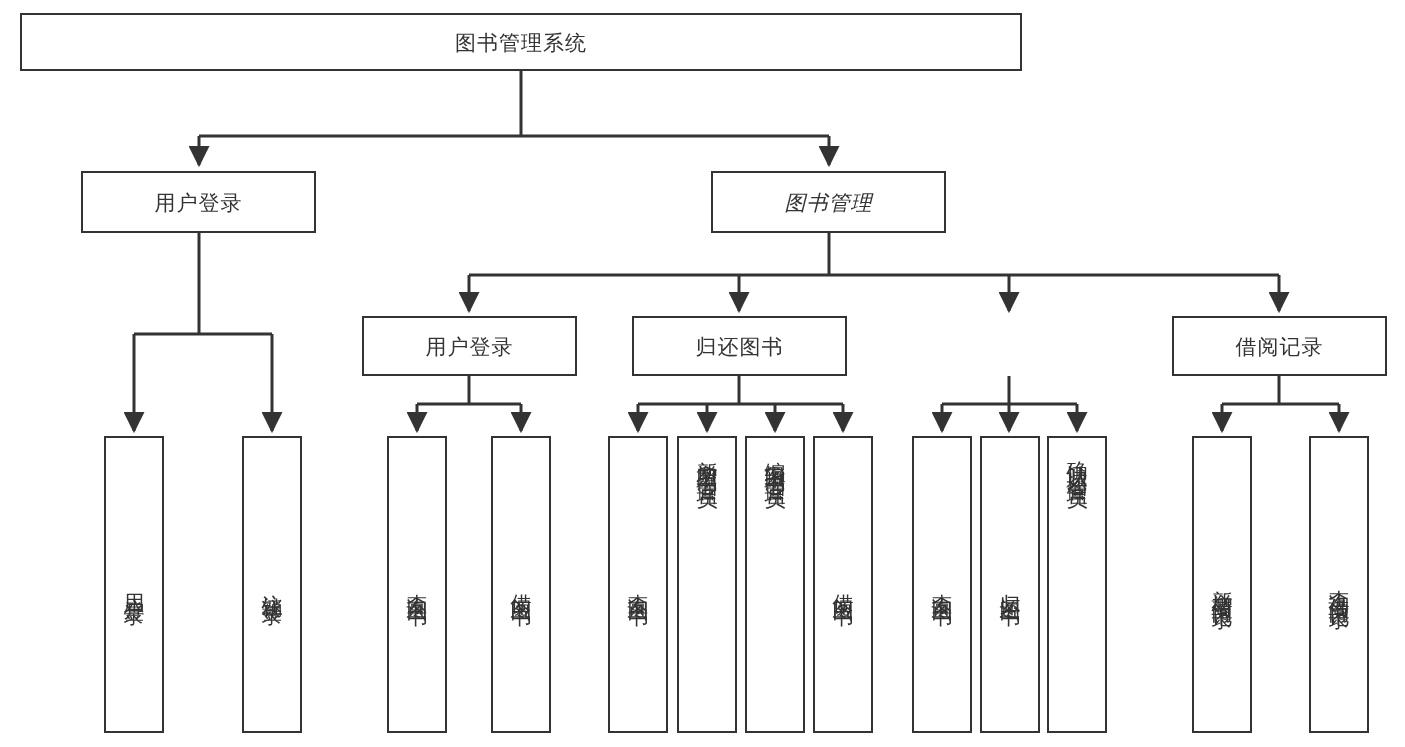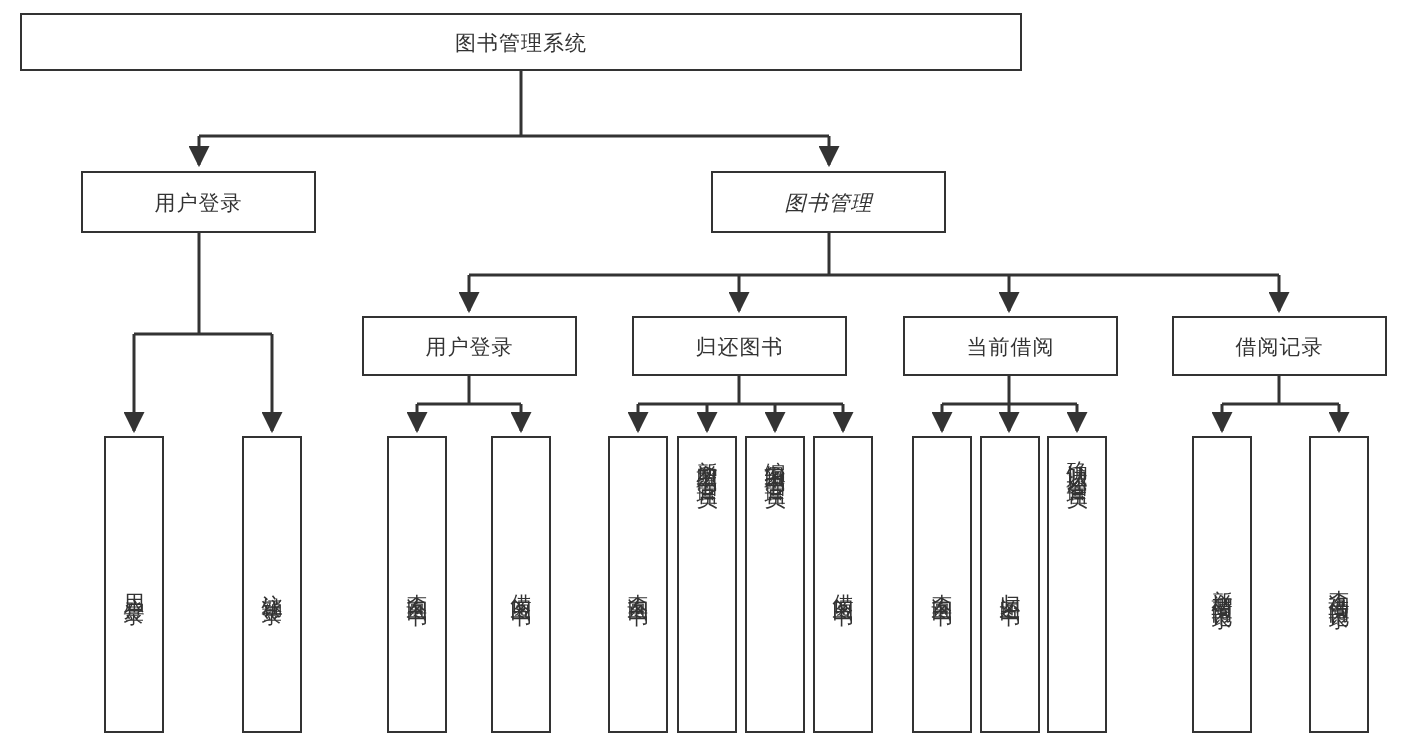--- a/index.html
+++ b/index.html
@@ -119,23 +119,20 @@
   <div class="node-box" style="left:711px;top:171px;width:235px;height:62px;font-style:italic;">
     <span class="node-label">图书管理</span>
   </div>
 
   <div class="node-box" style="left:362px;top:316px;width:215px;height:60px;">
     <span class="node-label">用户登录</span>
   </div>
   <div class="node-box" style="left:632px;top:316px;width:215px;height:60px;">
     <span class="node-label">归还图书</span>
   </div>
-  <div class="node-box" style="left:903px;top:316px;width:215px;height:60px;">
-    <span class="node-label">当前借阅</span>
-  </div>
   <div class="node-box" style="left:1172px;top:316px;width:215px;height:60px;">
     <span class="node-label">借阅记录</span>
   </div>
 
   <div class="node-box leaf-box centerish" style="left:104px;top:436px;width:60px;height:297px;">
     <span class="node-label">用户登录</span>
   </div>
   <div class="node-box leaf-box centerish" style="left:242px;top:436px;width:60px;height:297px;">
     <span class="node-label">注销登录</span>
   </div>

